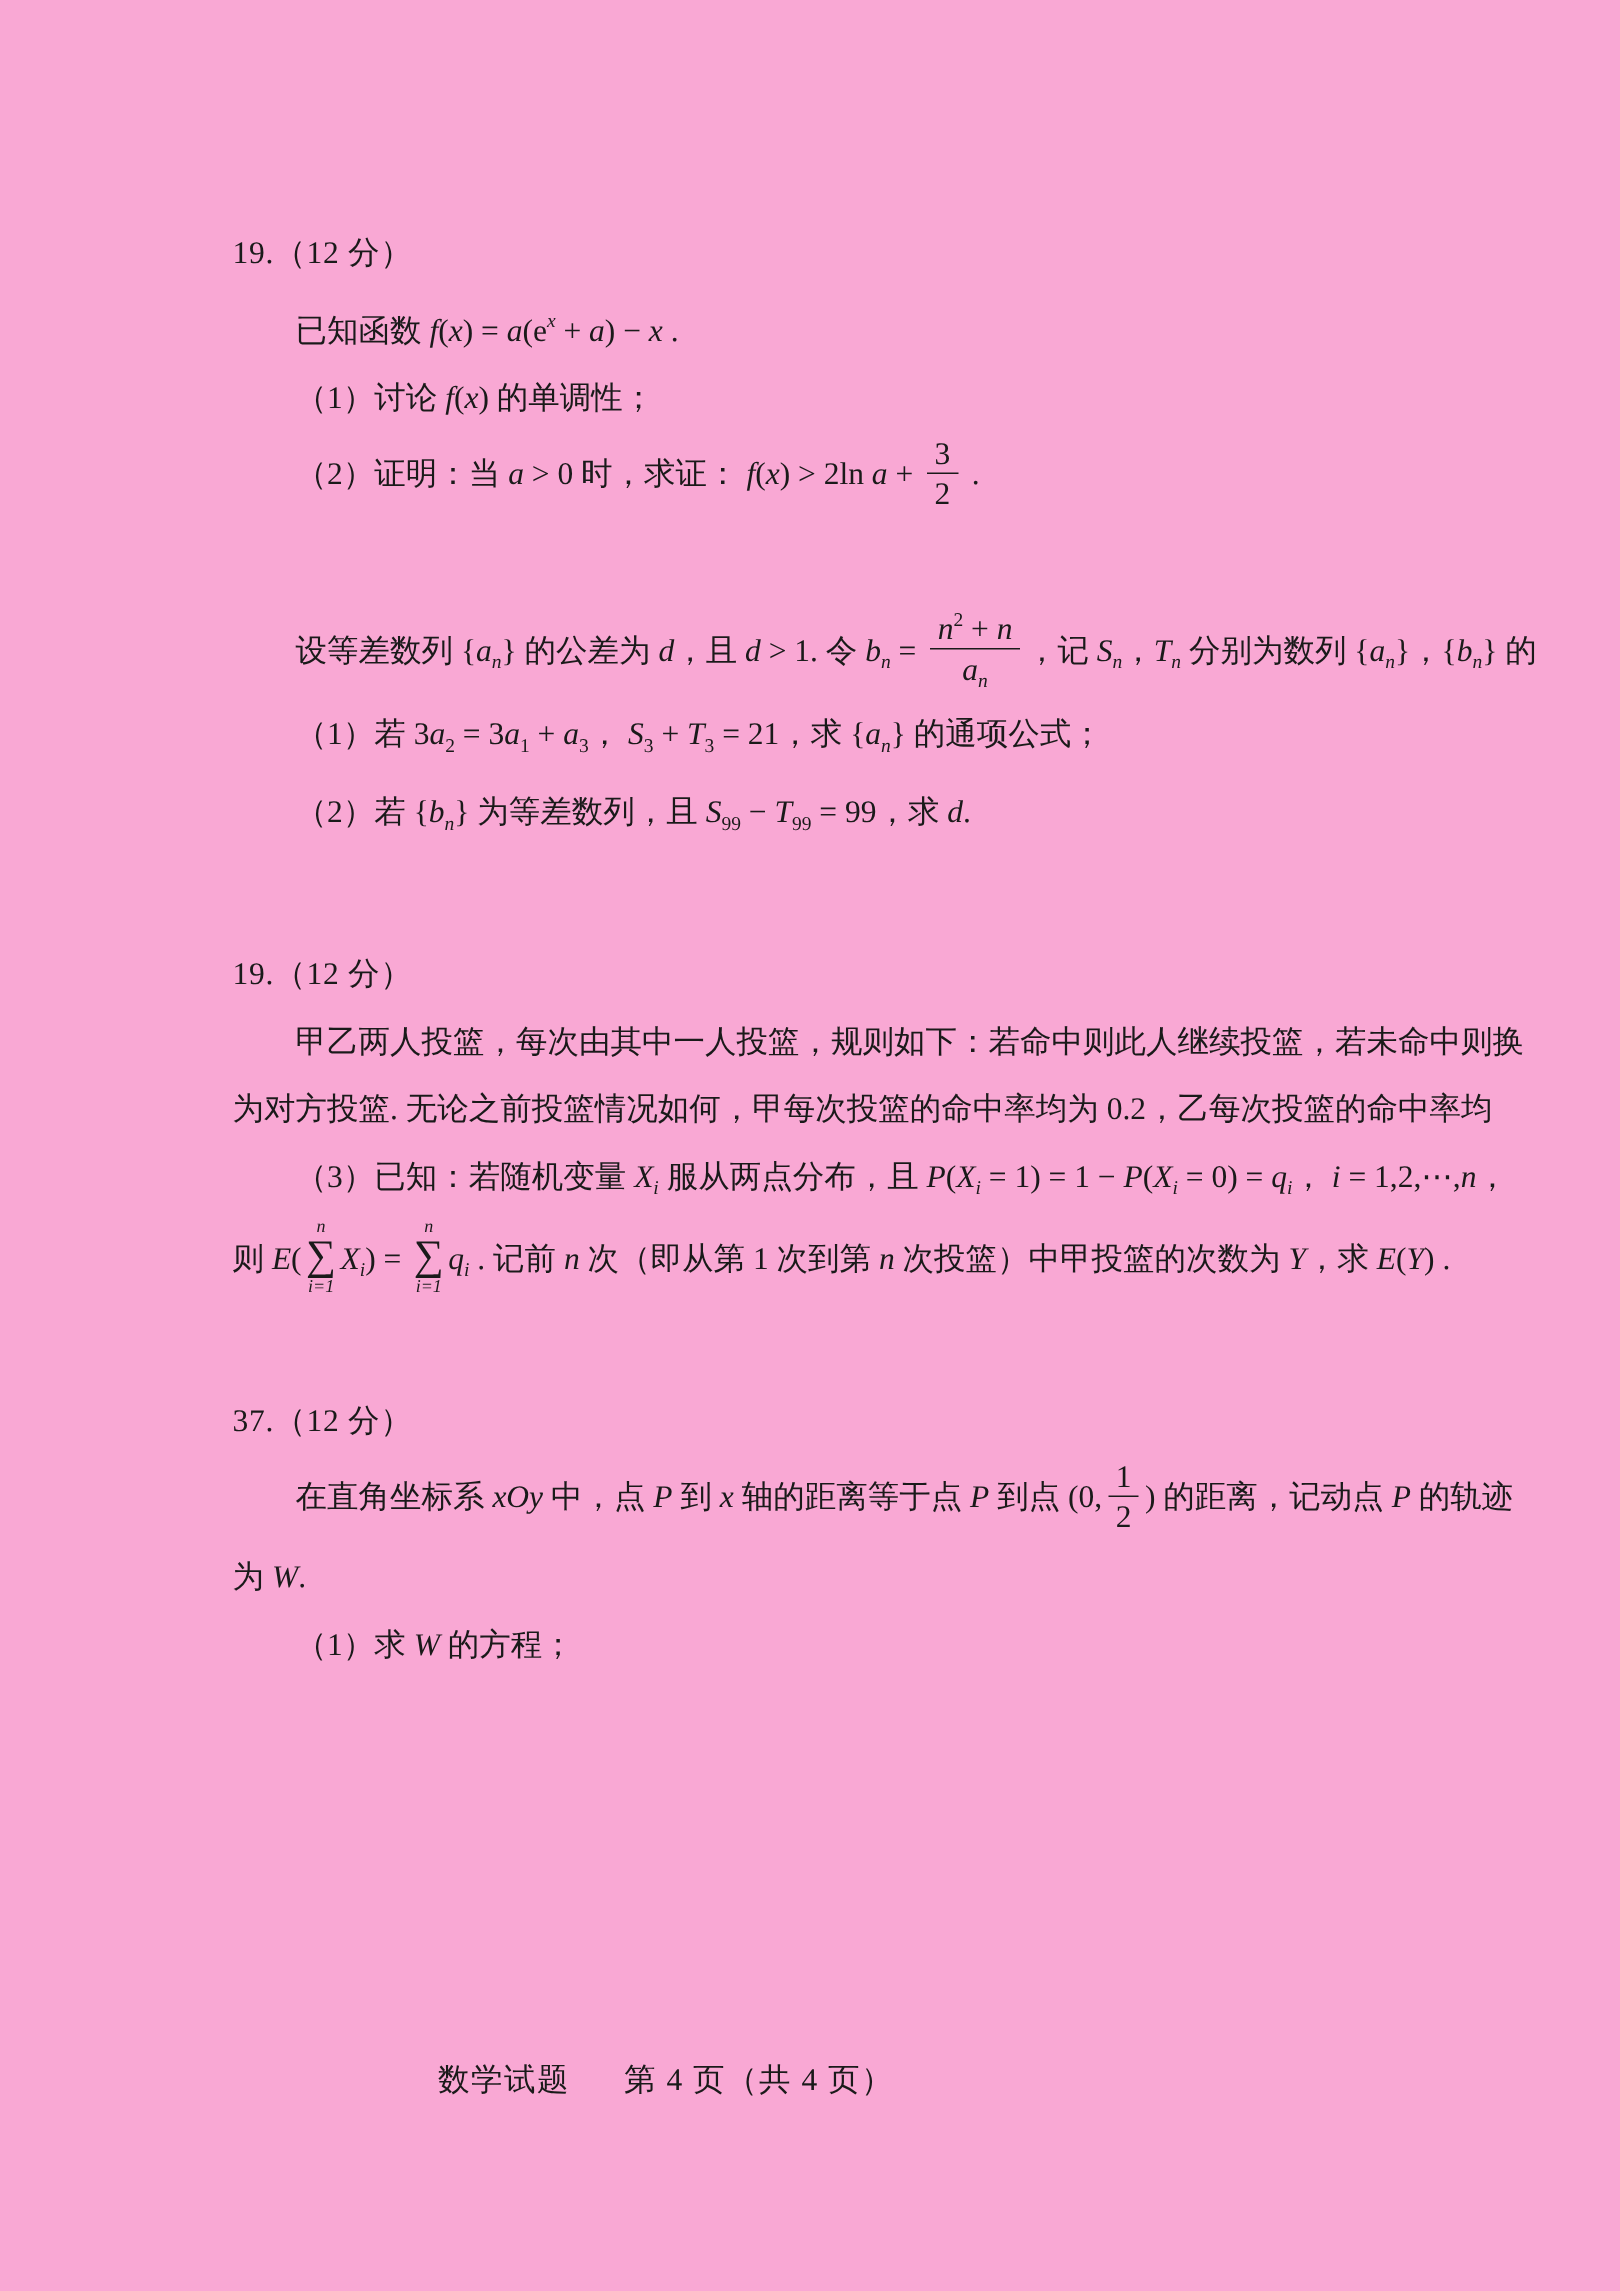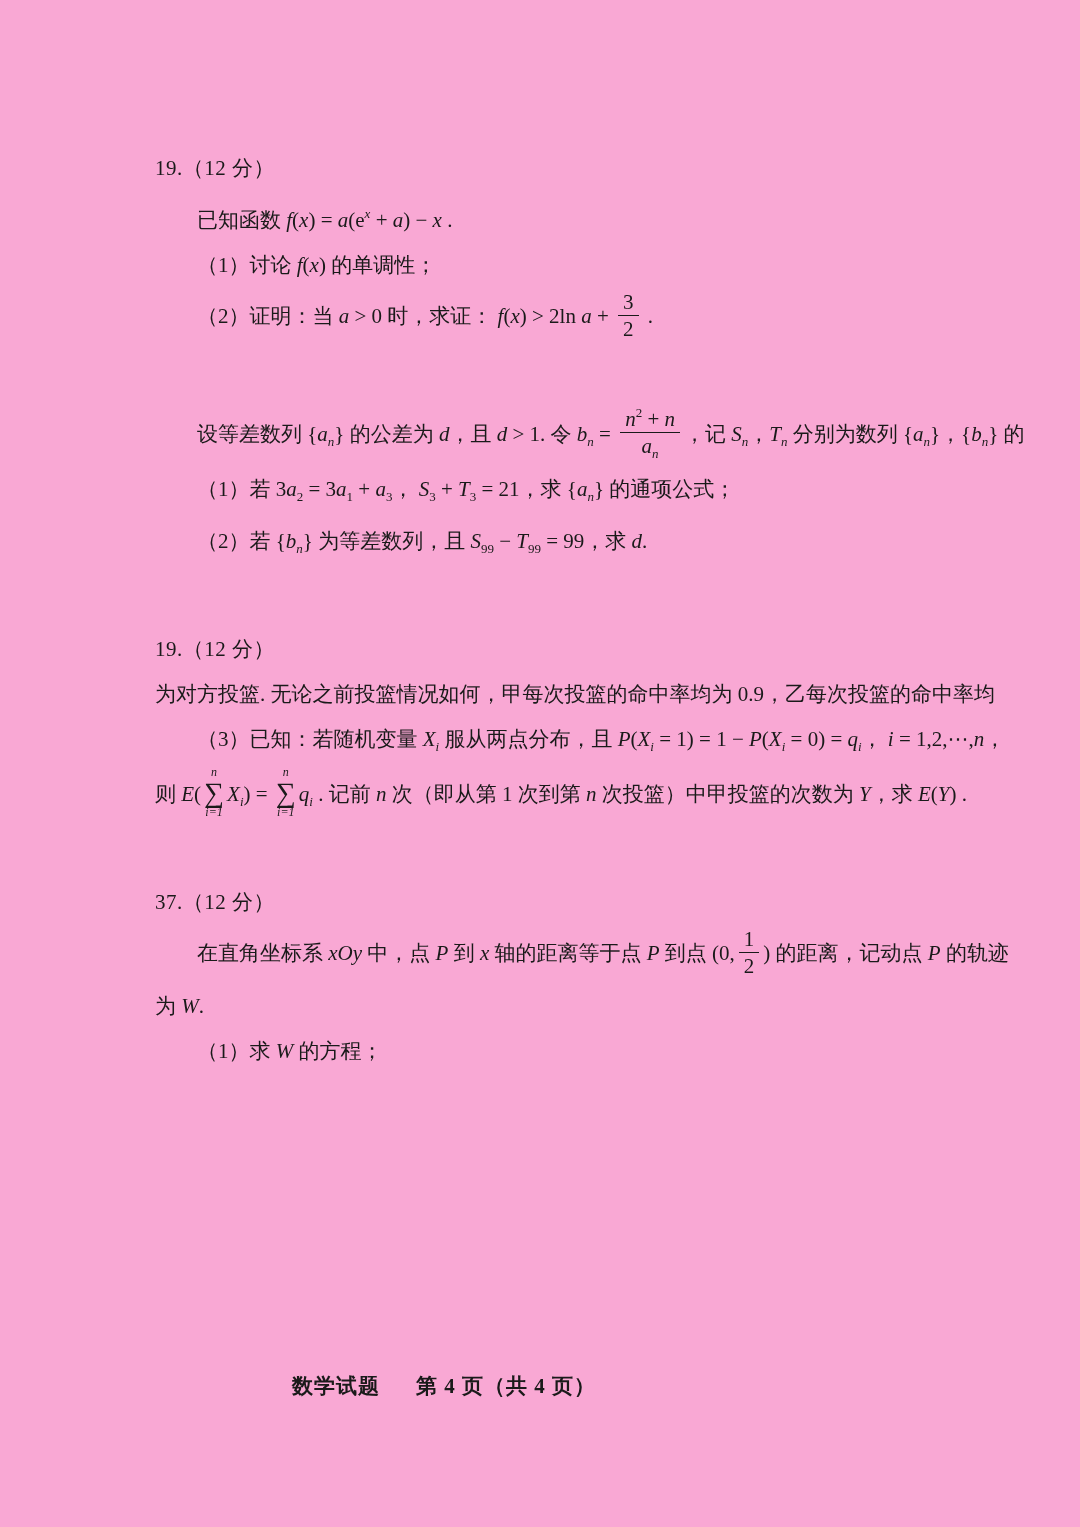--- a/index.html
+++ b/index.html
@@ -41,21 +41,21 @@
   .sqrt .rbar { border-top: 1.4px solid #1a1a1a; padding: 0 2px; }
   .sum {
     display: inline-flex; flex-direction: column; align-items: center;
     vertical-align: middle; line-height: 1; margin: 0 3px;
     position: relative; top: -3px;
   }
   .sum .lim { font-size: 12px; font-style: italic; line-height: 1.15; }
   .sum .sig { font-size: 28px; line-height: 0.95; font-style: normal; }
   .footer {
     position: absolute; left: 0; top: 1372px; width: 888px;
-    text-align: center; font-size: 21px; letter-spacing: 1px; font-weight: bold;
+    text-align: center; font-size: 21px; letter-spacing: 1px;
   }
   .footer .doc-label { margin-right: 36px; }
 </style>
 </head>
 <body>
 
 <div class="page">
   <main class="content">
       <section class="problem">
         <div class="line heading">19.（12 分）</div>
@@ -63,21 +63,22 @@
         <div class="line indent">（1）讨论 <span class="it">f</span>(<span class="it">x</span>) 的单调性；</div>
         <div class="line indent">（2）证明：当 <span class="it">a</span> &gt; 0 时，求证： <span class="it">f</span>(<span class="it">x</span>) &gt; 2ln <span class="it">a</span> + <span class="frac"><span class="num">3</span><span class="den">2</span></span> .</div>
       </section>
       <section class="problem">
         <div class="line indent">设等差数列 {<span class="it">a</span><span class="sub"><span class="it">n</span></span>} 的公差为 <span class="it">d</span>，且 <span class="it">d</span> &gt; 1. 令 <span class="it">b</span><span class="sub"><span class="it">n</span></span> = <span class="frac"><span class="num"><span class="it">n</span><span class="sup">2</span> + <span class="it">n</span></span><span class="den"><span class="it">a</span><span class="sub"><span class="it">n</span></span></span></span>，记 <span class="it">S</span><span class="sub"><span class="it">n</span></span>，<span class="it">T</span><span class="sub"><span class="it">n</span></span> 分别为数列 {<span class="it">a</span><span class="sub"><span class="it">n</span></span>}，{<span class="it">b</span><span class="sub"><span class="it">n</span></span>} 的</div>
         <div class="line indent">（1）若 3<span class="it">a</span><span class="sub">2</span> = 3<span class="it">a</span><span class="sub">1</span> + <span class="it">a</span><span class="sub">3</span>， <span class="it">S</span><span class="sub">3</span> + <span class="it">T</span><span class="sub">3</span> = 21，求 {<span class="it">a</span><span class="sub"><span class="it">n</span></span>} 的通项公式；</div>
         <div class="line indent">（2）若 {<span class="it">b</span><span class="sub"><span class="it">n</span></span>} 为等差数列，且 <span class="it">S</span><span class="sub">99</span> − <span class="it">T</span><span class="sub">99</span> = 99，求 <span class="it">d</span>.</div>
       </section>
       <section class="problem">
         <div class="line heading">19.（12 分）</div>
-        <div class="line flush">为对方投篮. 无论之前投篮情况如何，甲每次投篮的命中率均为 0.9，乙每次投篮的命中率均</div>
+        <div class="line indent">甲乙两人投篮，每次由其中一人投篮，规则如下：若命中则此人继续投篮，若未命中则换</div>
+        <div class="line flush">为对方投篮. 无论之前投篮情况如何，甲每次投篮的命中率均为 0.2，乙每次投篮的命中率均</div>
         <div class="line indent">（3）已知：若随机变量 <span class="it">X</span><span class="sub"><span class="it">i</span></span> 服从两点分布，且 <span class="it">P</span>(<span class="it">X</span><span class="sub"><span class="it">i</span></span> = 1) = 1 − <span class="it">P</span>(<span class="it">X</span><span class="sub"><span class="it">i</span></span> = 0) = <span class="it">q</span><span class="sub"><span class="it">i</span></span>， <span class="it">i</span> = 1,2,⋯,<span class="it">n</span>，</div>
         <div class="line flush">则 <span class="it">E</span>(<span class="sum">
             <span class="lim">n</span>
             <span class="sig">∑</span>
             <span class="lim">i=1</span>
           </span><span class="it">X</span><span class="sub"><span class="it">i</span></span>) = <span class="sum">
             <span class="lim">n</span>
             <span class="sig">∑</span>
             <span class="lim">i=1</span>
           </span><span class="it">q</span><span class="sub"><span class="it">i</span></span> .  记前 <span class="it">n</span> 次（即从第 1 次到第 <span class="it">n</span> 次投篮）中甲投篮的次数为 <span class="it">Y</span>，求 <span class="it">E</span>(<span class="it">Y</span>) .</div>

